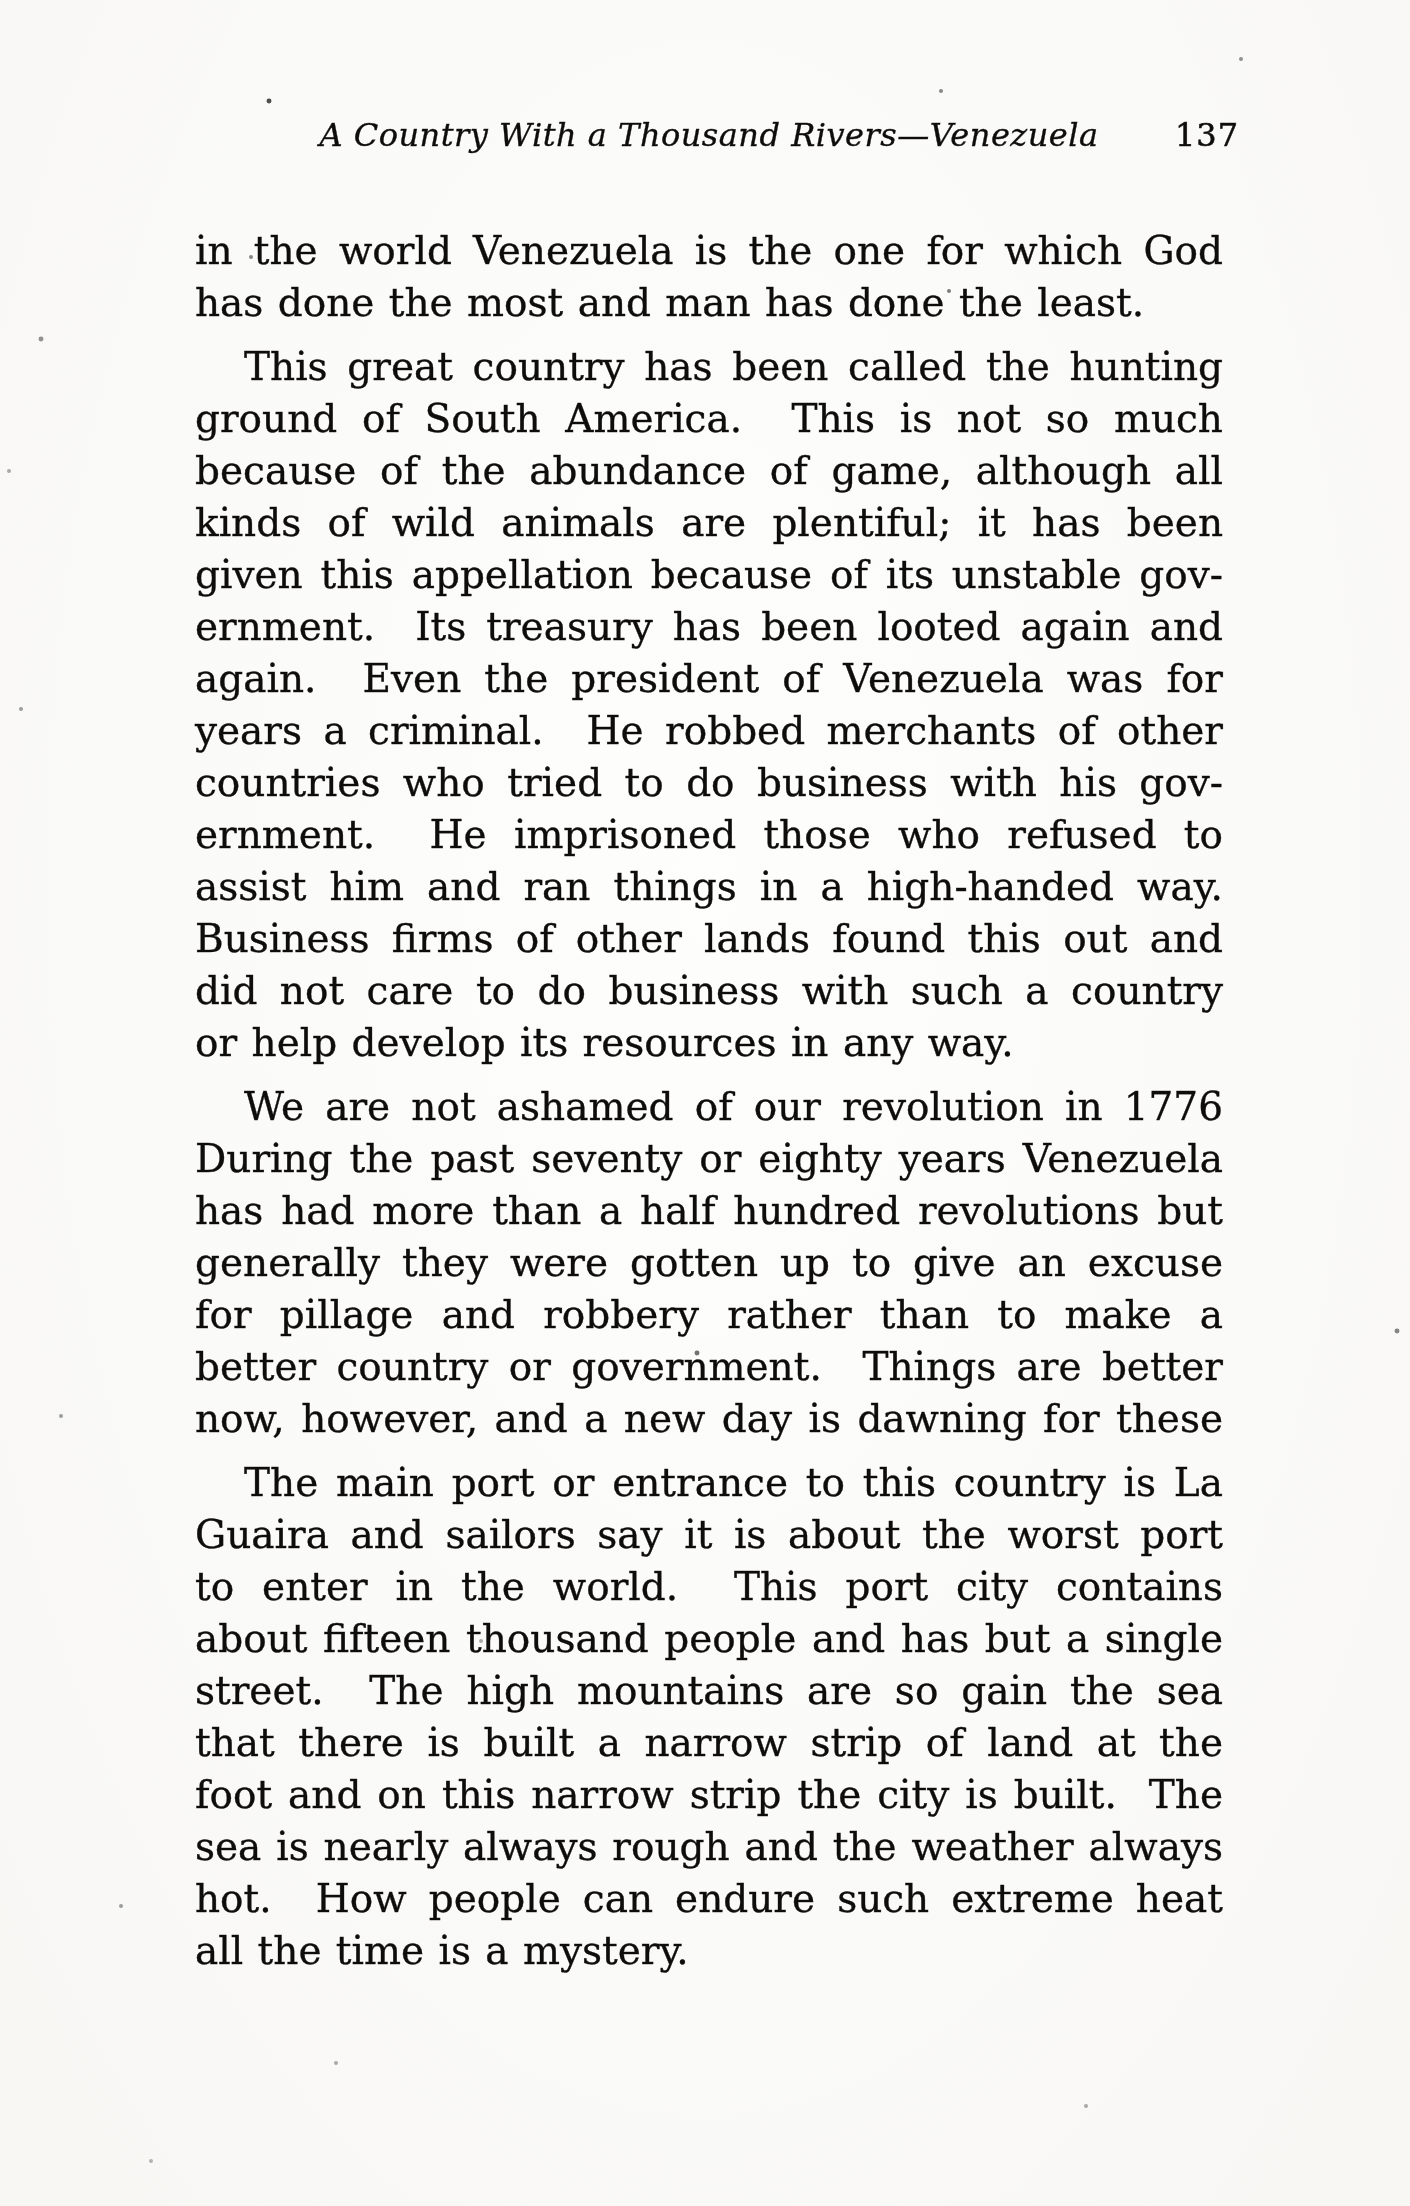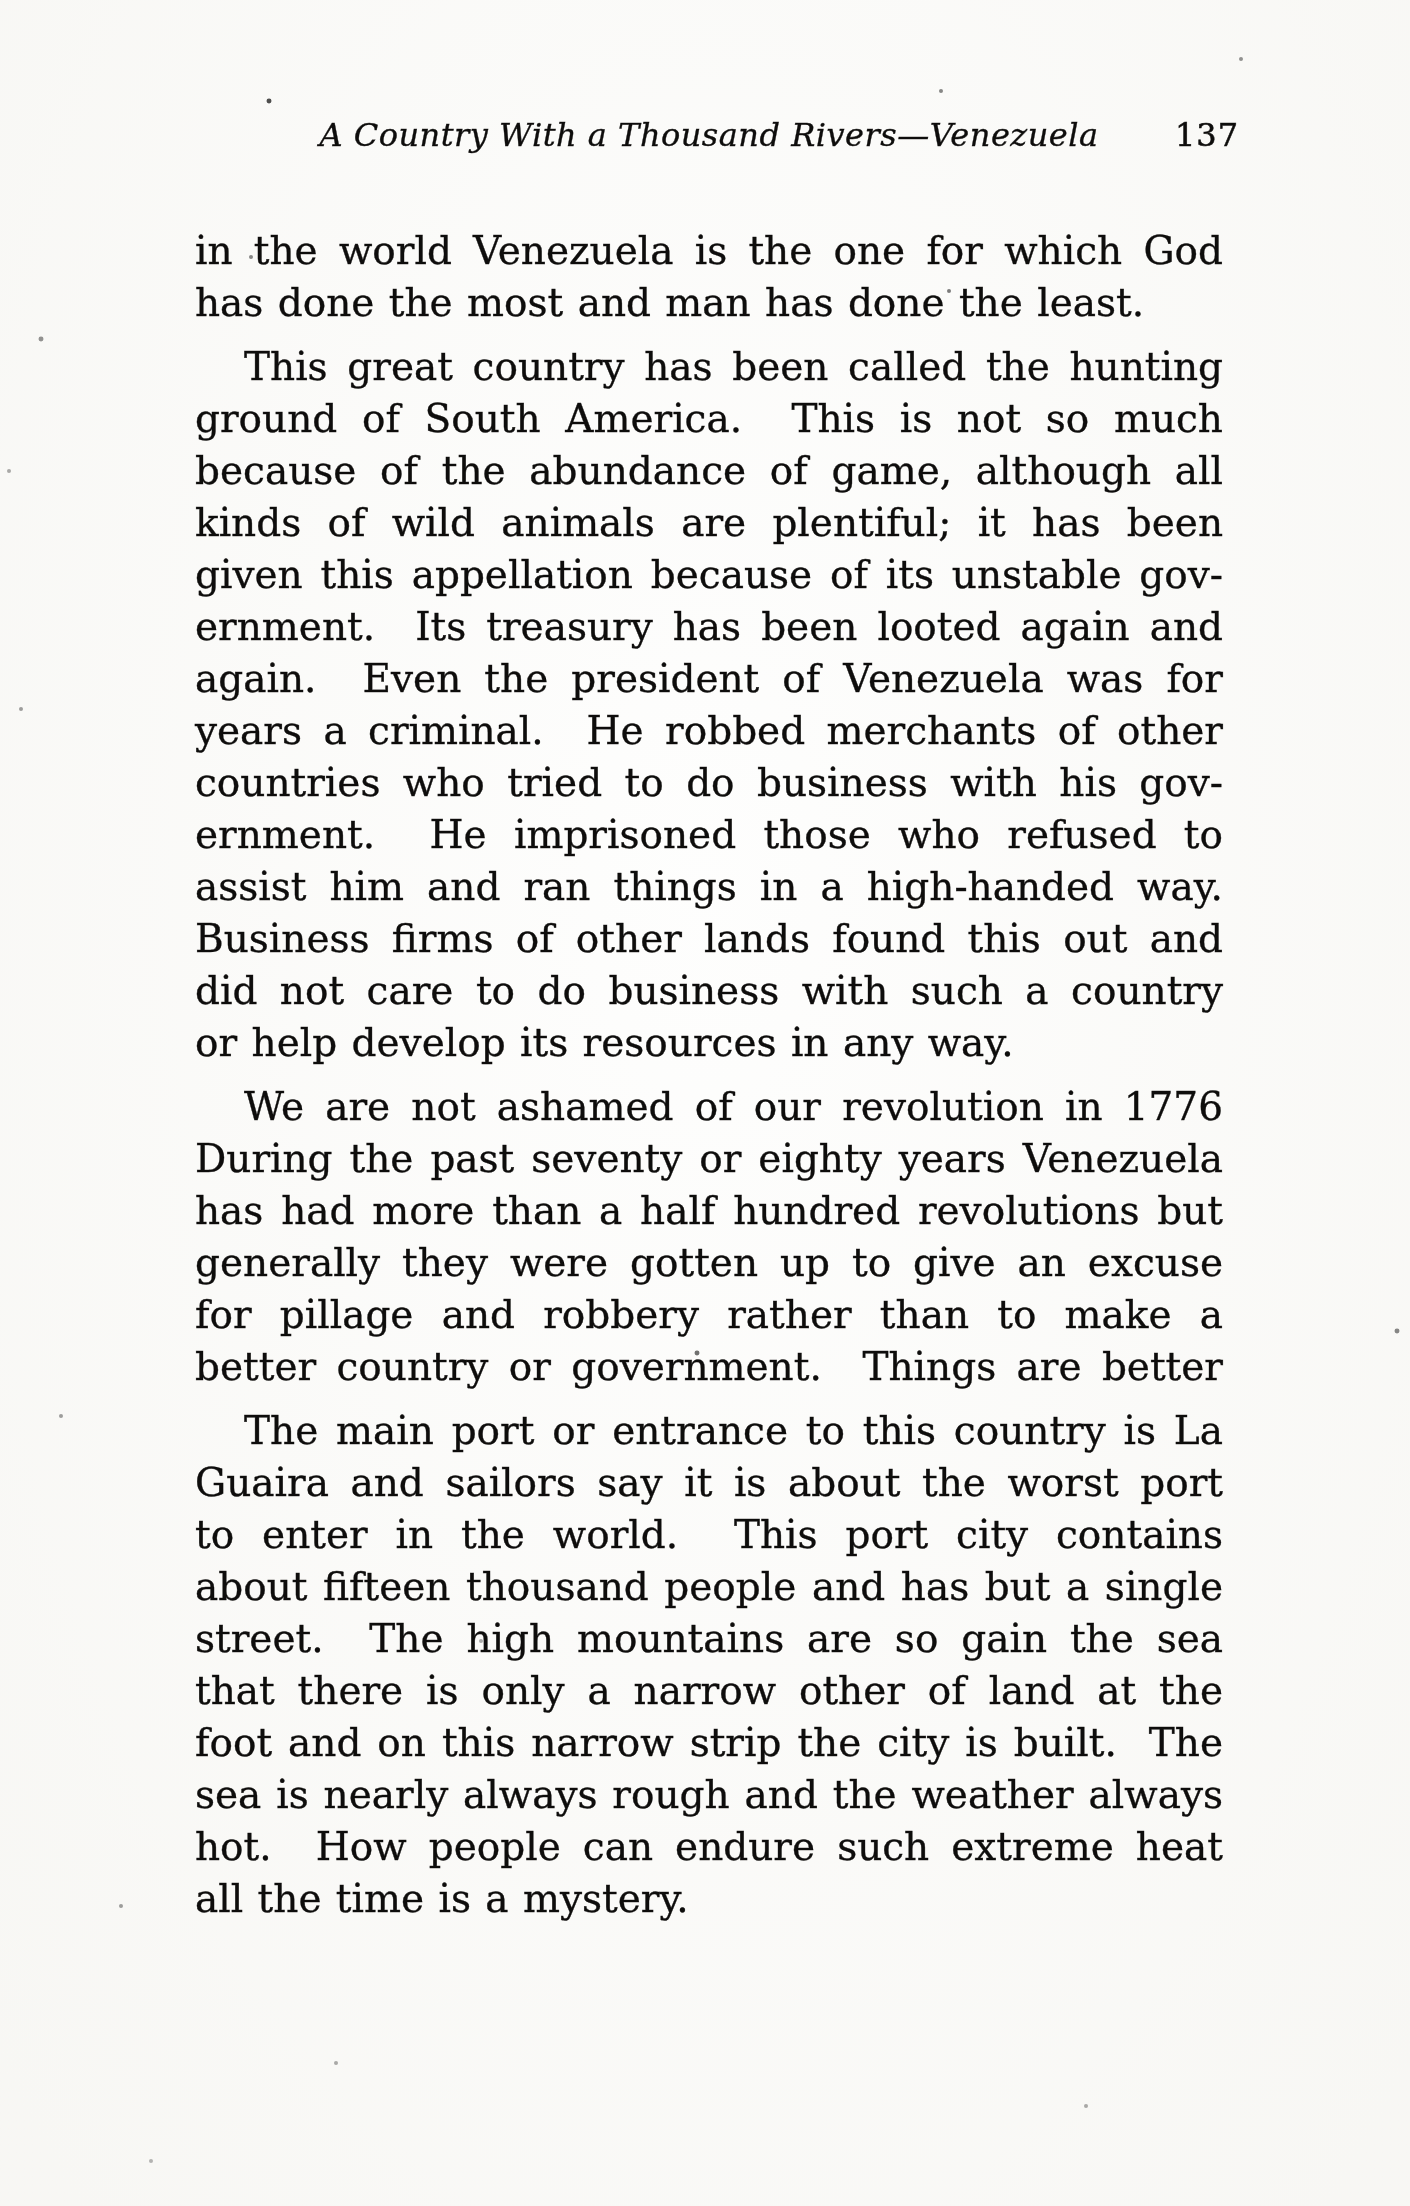--- a/index.html
+++ b/index.html
@@ -128,28 +128,29 @@
           <div class="line justified">did not care to do business with such a country</div>
           <div class="line">or help develop its resources in any way.</div>
         </div>
         <div class="paragraph">
           <div class="line justified indent">We are not ashamed of our revolution in 1776</div>
           <div class="line justified">During the past seventy or eighty years Venezuela</div>
           <div class="line justified">has had more than a half hundred revolutions but</div>
           <div class="line justified">generally they were gotten up to give an excuse</div>
           <div class="line justified">for pillage and robbery rather than to make a</div>
           <div class="line justified">better country or government.  Things are better</div>
+          <div class="line justified">now, however, and a new day is dawning for these</div>
         </div>
         <div class="paragraph">
           <div class="line justified indent">The main port or entrance to this country is La</div>
           <div class="line justified">Guaira and sailors say it is about the worst port</div>
           <div class="line justified">to enter in the world.  This port city contains</div>
           <div class="line justified">about fifteen thousand people and has but a single</div>
           <div class="line justified">street.  The high mountains are so gain the sea</div>
-          <div class="line justified">that there is only a narrow other of land at the</div>
+          <div class="line justified">that there is built a narrow strip of land at the</div>
           <div class="line justified">foot and on this narrow strip the city is built.  The</div>
           <div class="line justified">sea is nearly always rough and the weather always</div>
           <div class="line justified">hot.  How people can endure such extreme heat</div>
           <div class="line">all the time is a mystery.</div>
         </div>
       </div>
   </div>
 </div>
 
 </body></html>

